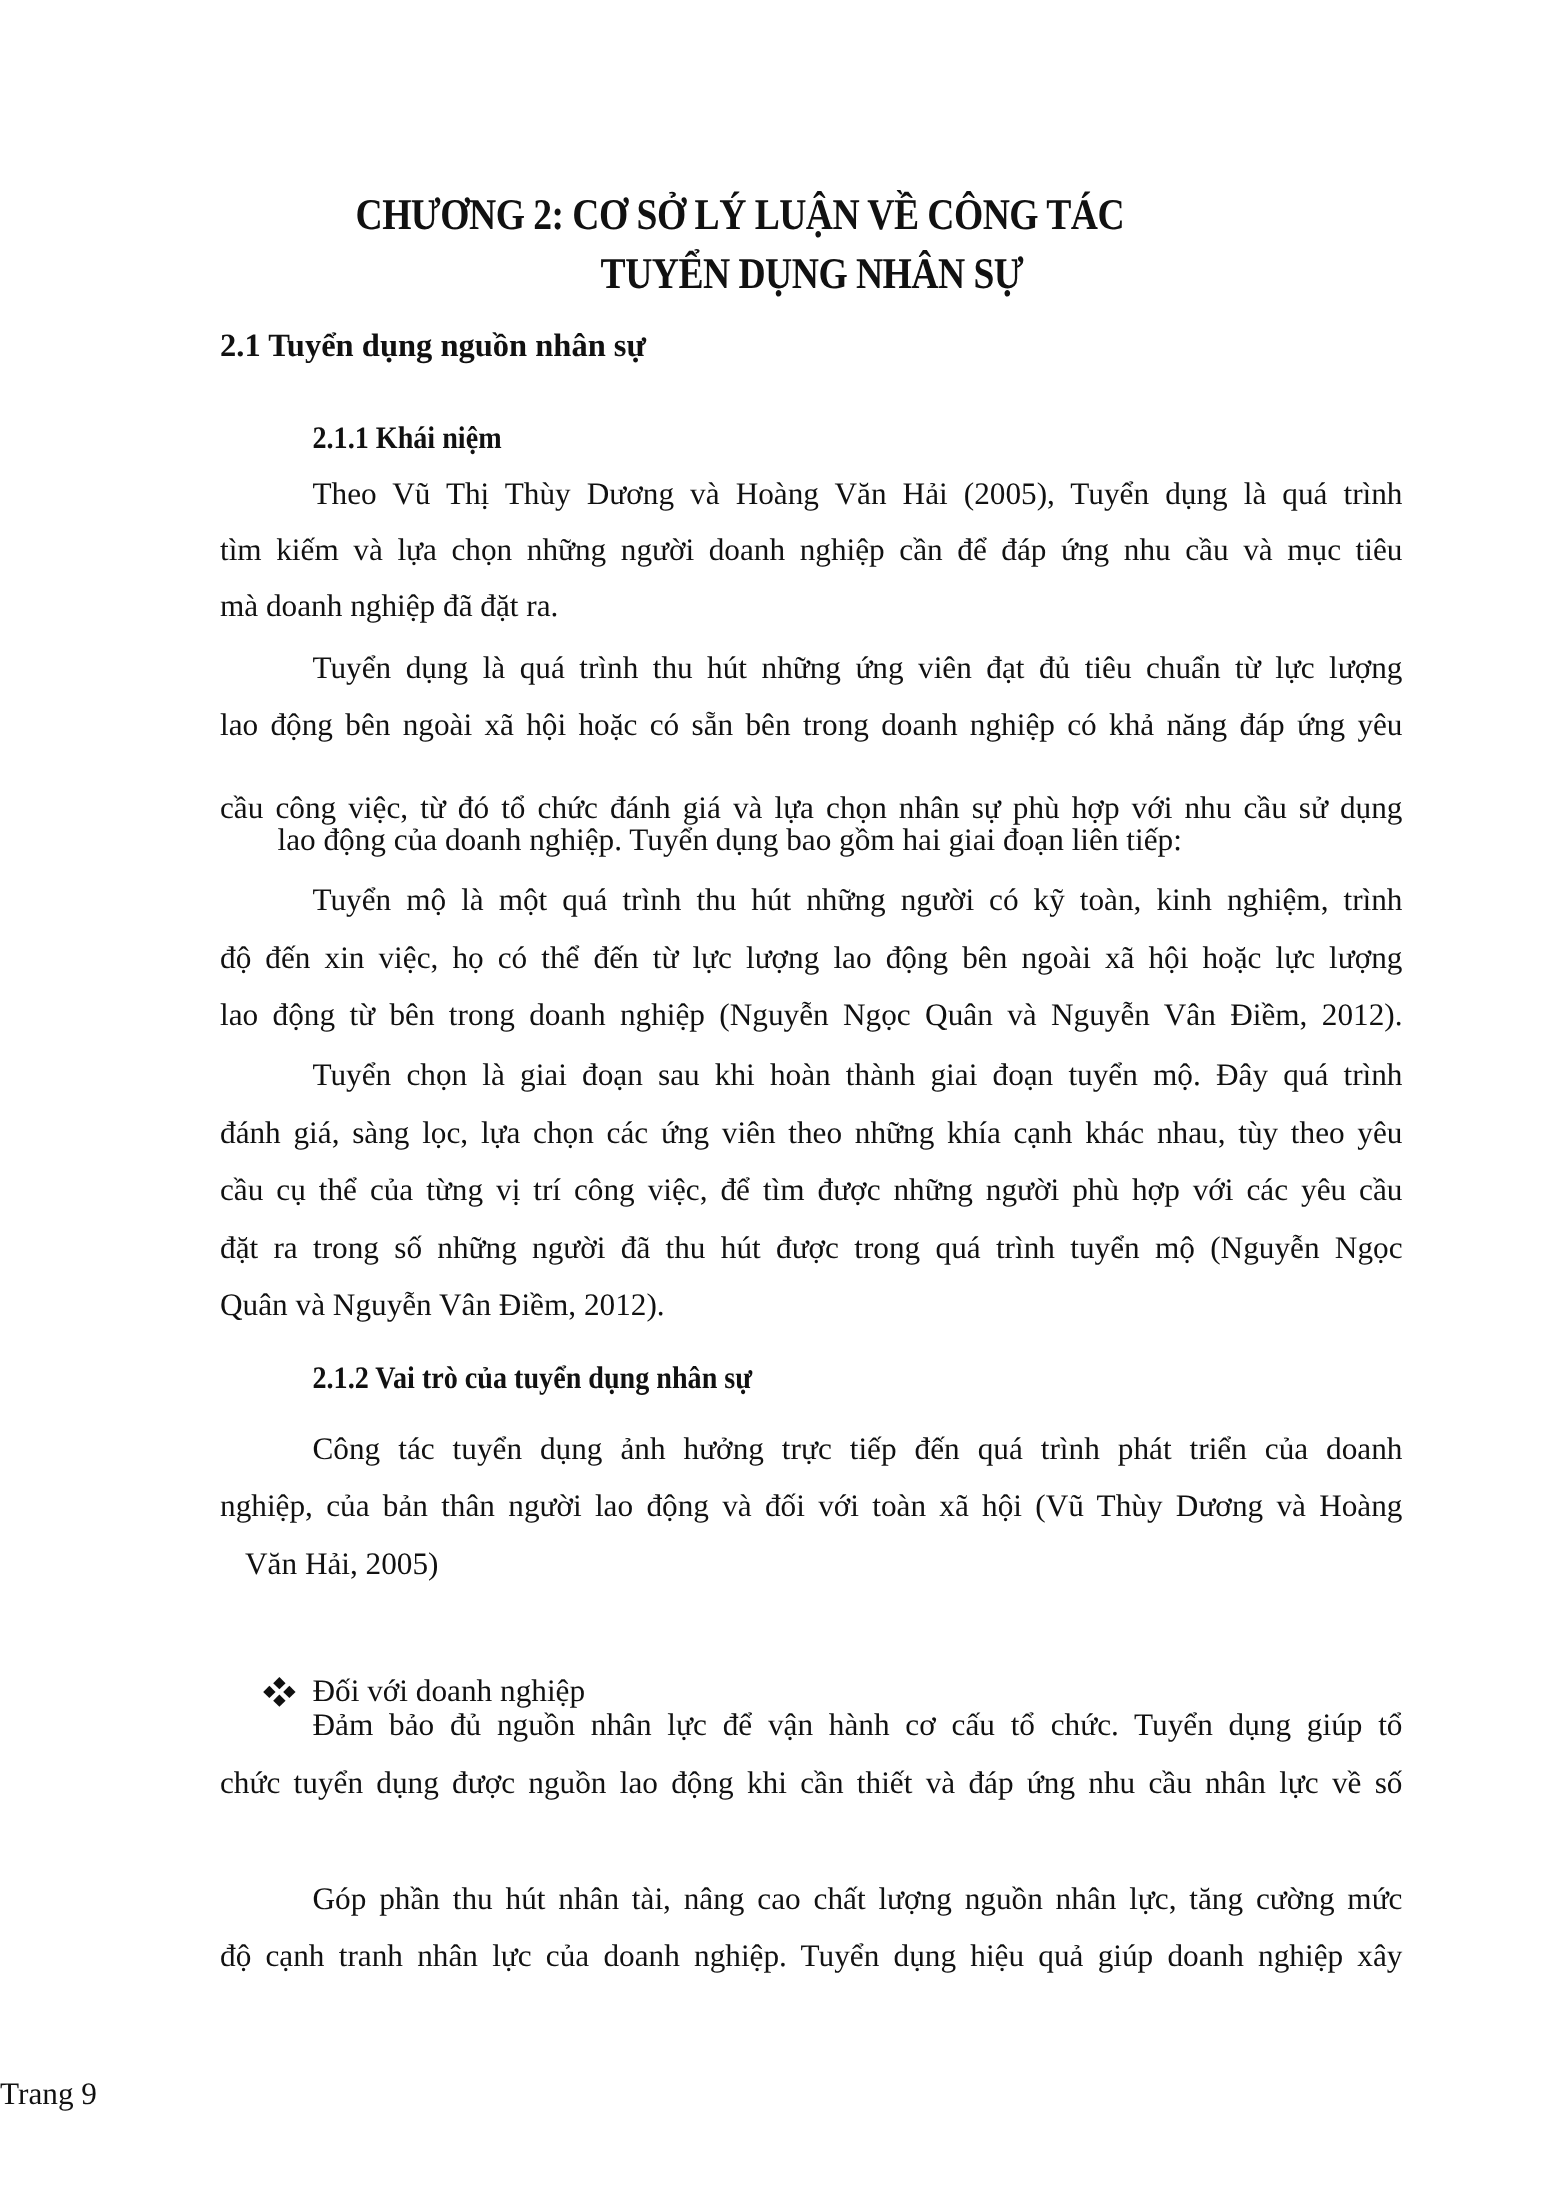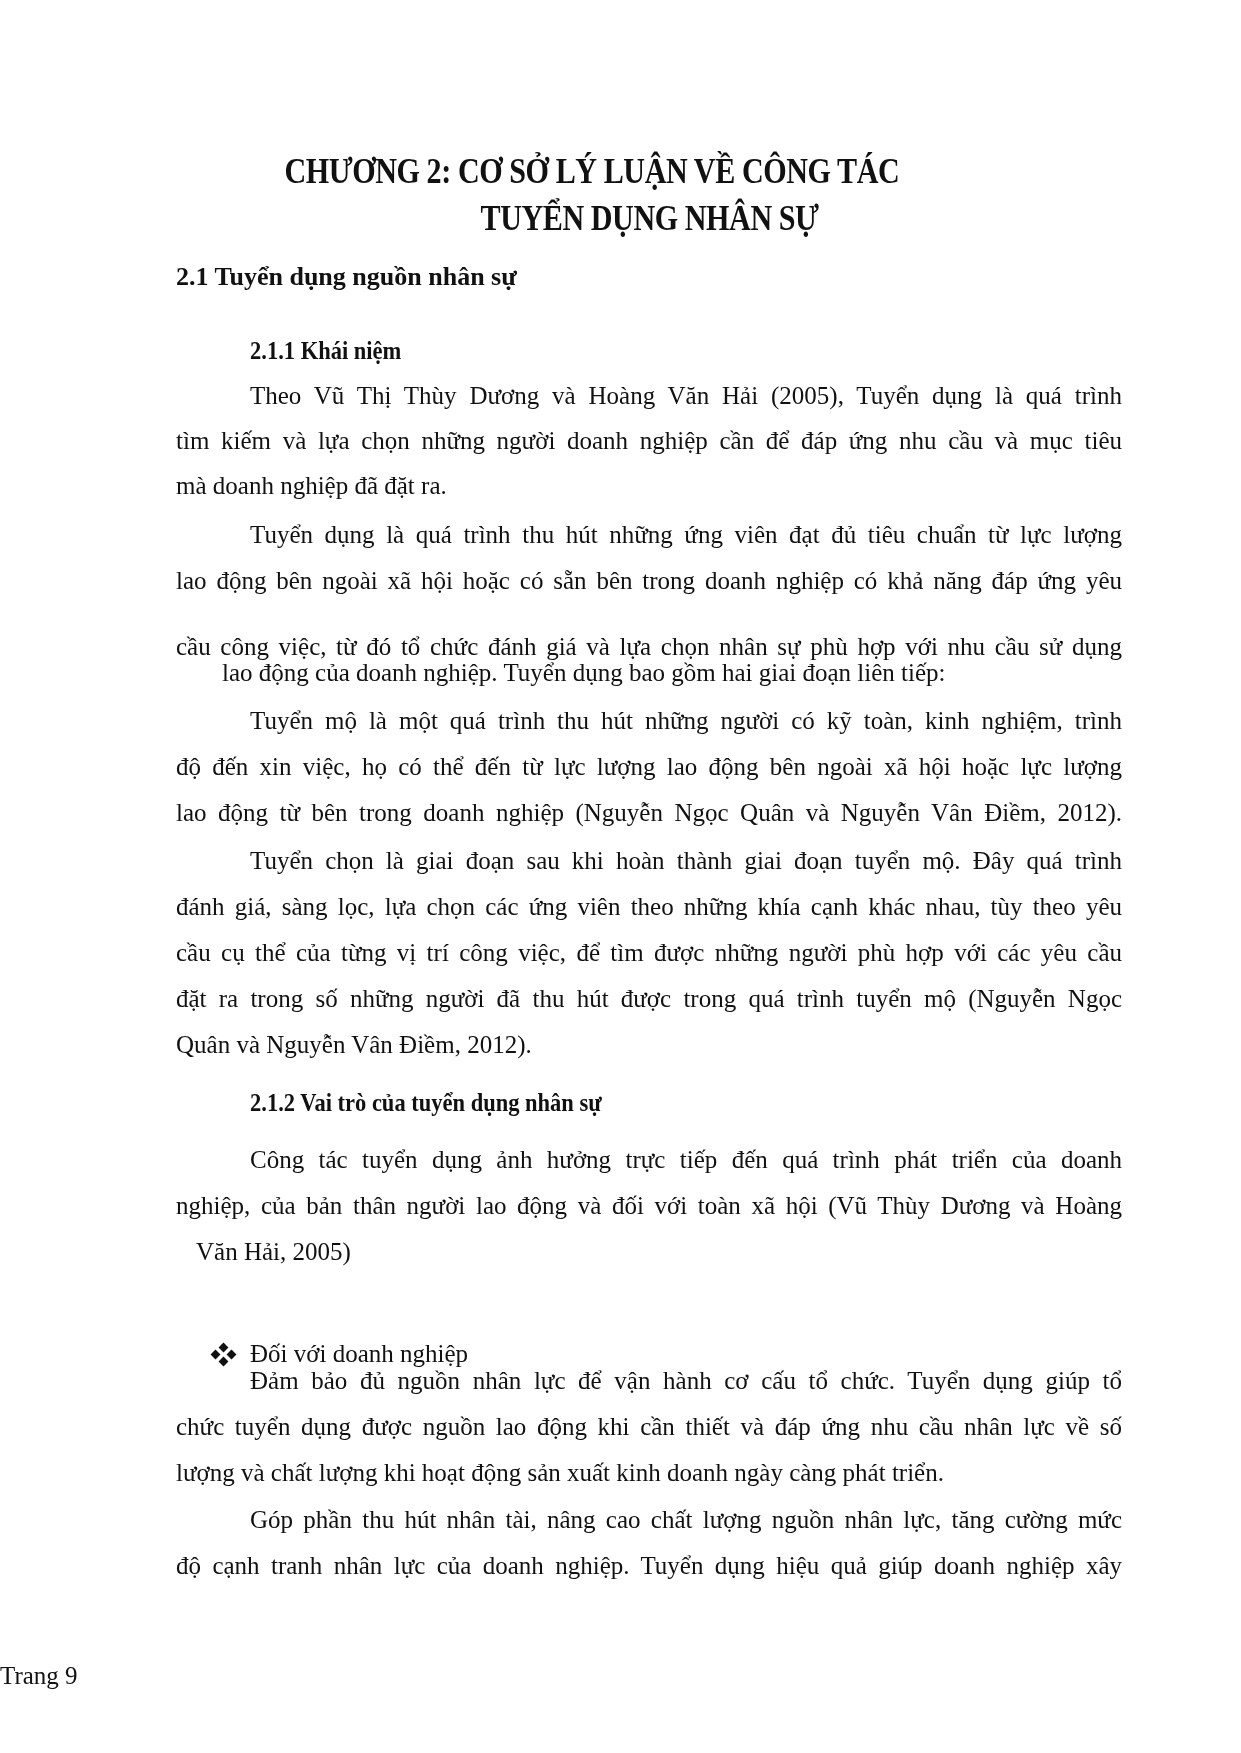--- a/index.html
+++ b/index.html
@@ -142,19 +142,18 @@
     <span class="diamond">
       <i style="left:8px; top:0px;"></i>
       <i style="left:0px; top:7px;"></i>
       <i style="left:16px; top:7px;"></i>
       <i style="left:8px; top:14px;"></i>
     </span><span>Đối với doanh nghiệp</span>
   </div>
 
   <div class="line first" style="top:1366px;">Đảm bảo đủ nguồn nhân lực để vận hành cơ cấu tổ chức. Tuyển dụng giúp tổ</div>
   <div class="line" style="top:1412px;">chức tuyển dụng được nguồn lao động khi cần thiết và đáp ứng nhu cầu nhân lực về số</div>
-  <div class="line last" style="top:1458px;">lượng và chất lượng khi hoạt động sản xuất kinh doanh ngày càng phát triển.</div>
 
   <div class="line first" style="top:1505px;">Góp phần thu hút nhân tài, nâng cao chất lượng nguồn nhân lực, tăng cường mức</div>
   <div class="line" style="top:1551px;">độ cạnh tranh nhân lực của doanh nghiệp. Tuyển dụng hiệu quả giúp doanh nghiệp xây</div>
 
   <div class="footer">Trang 9</div>
 </div>
 
 </body></html>

